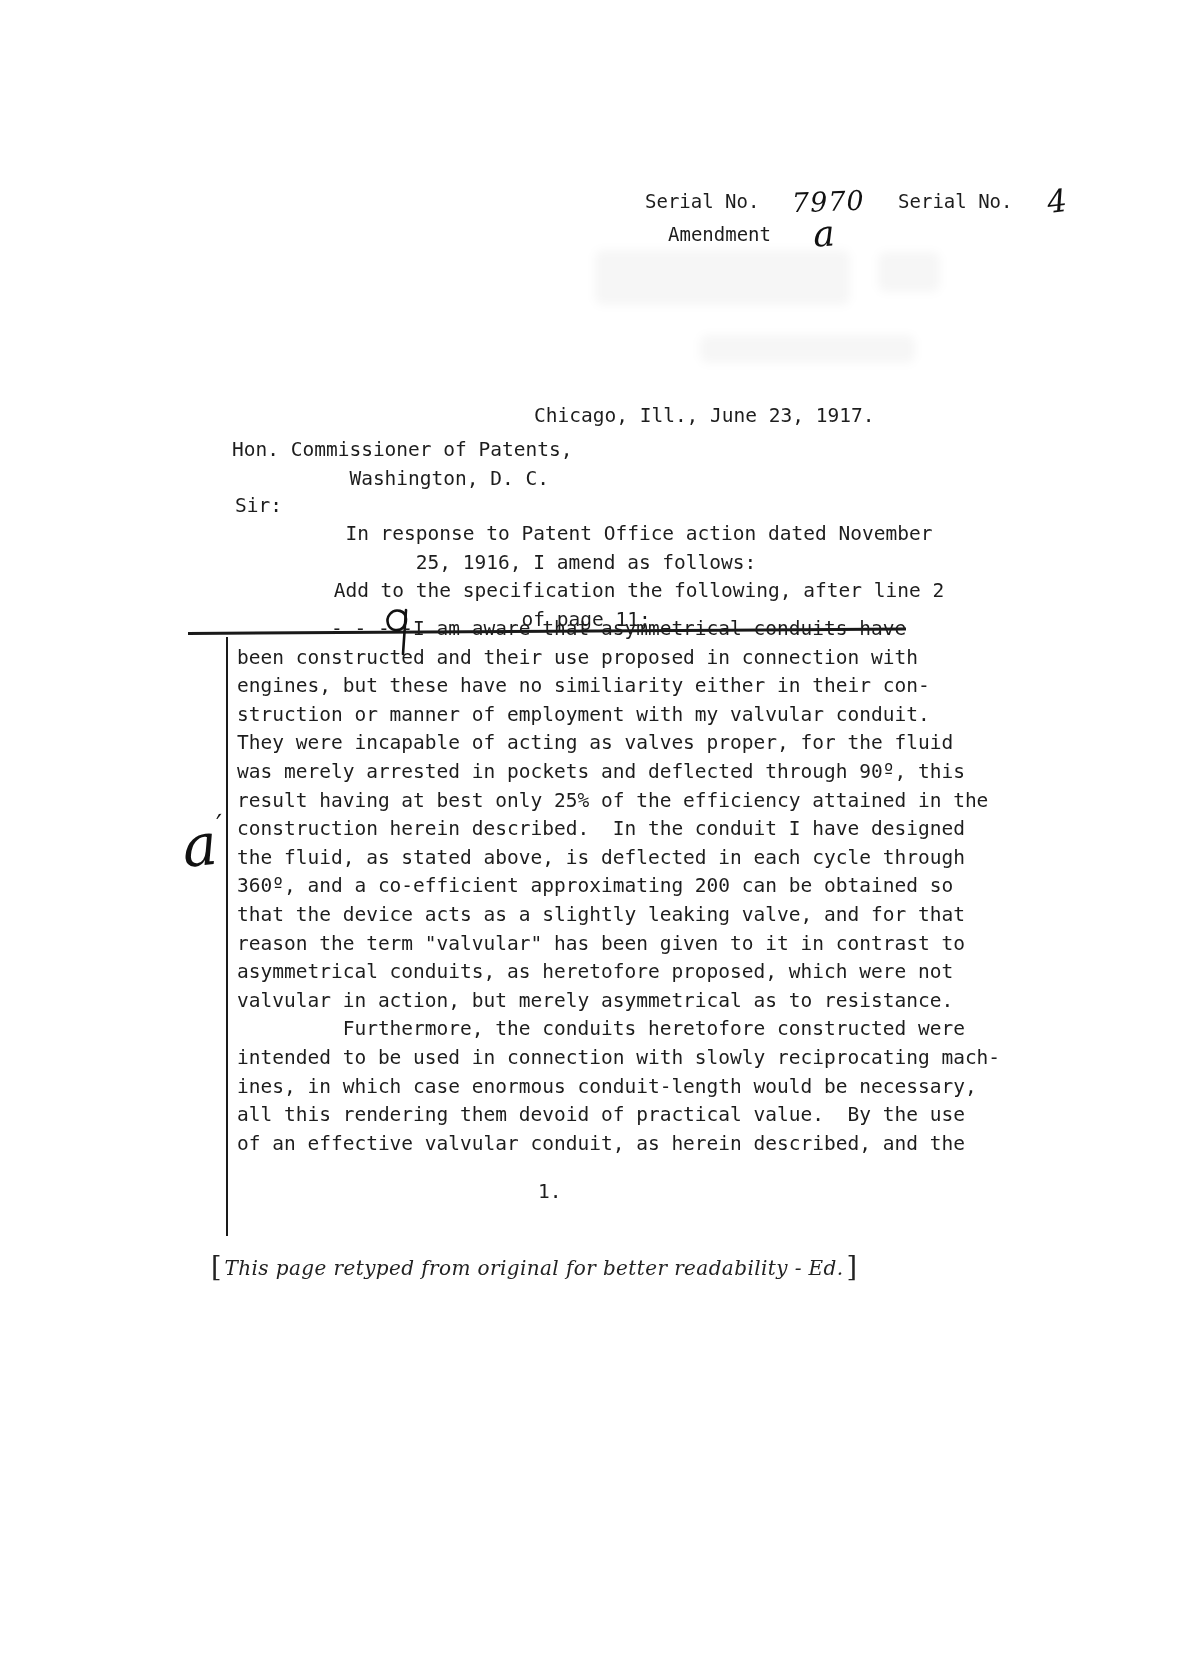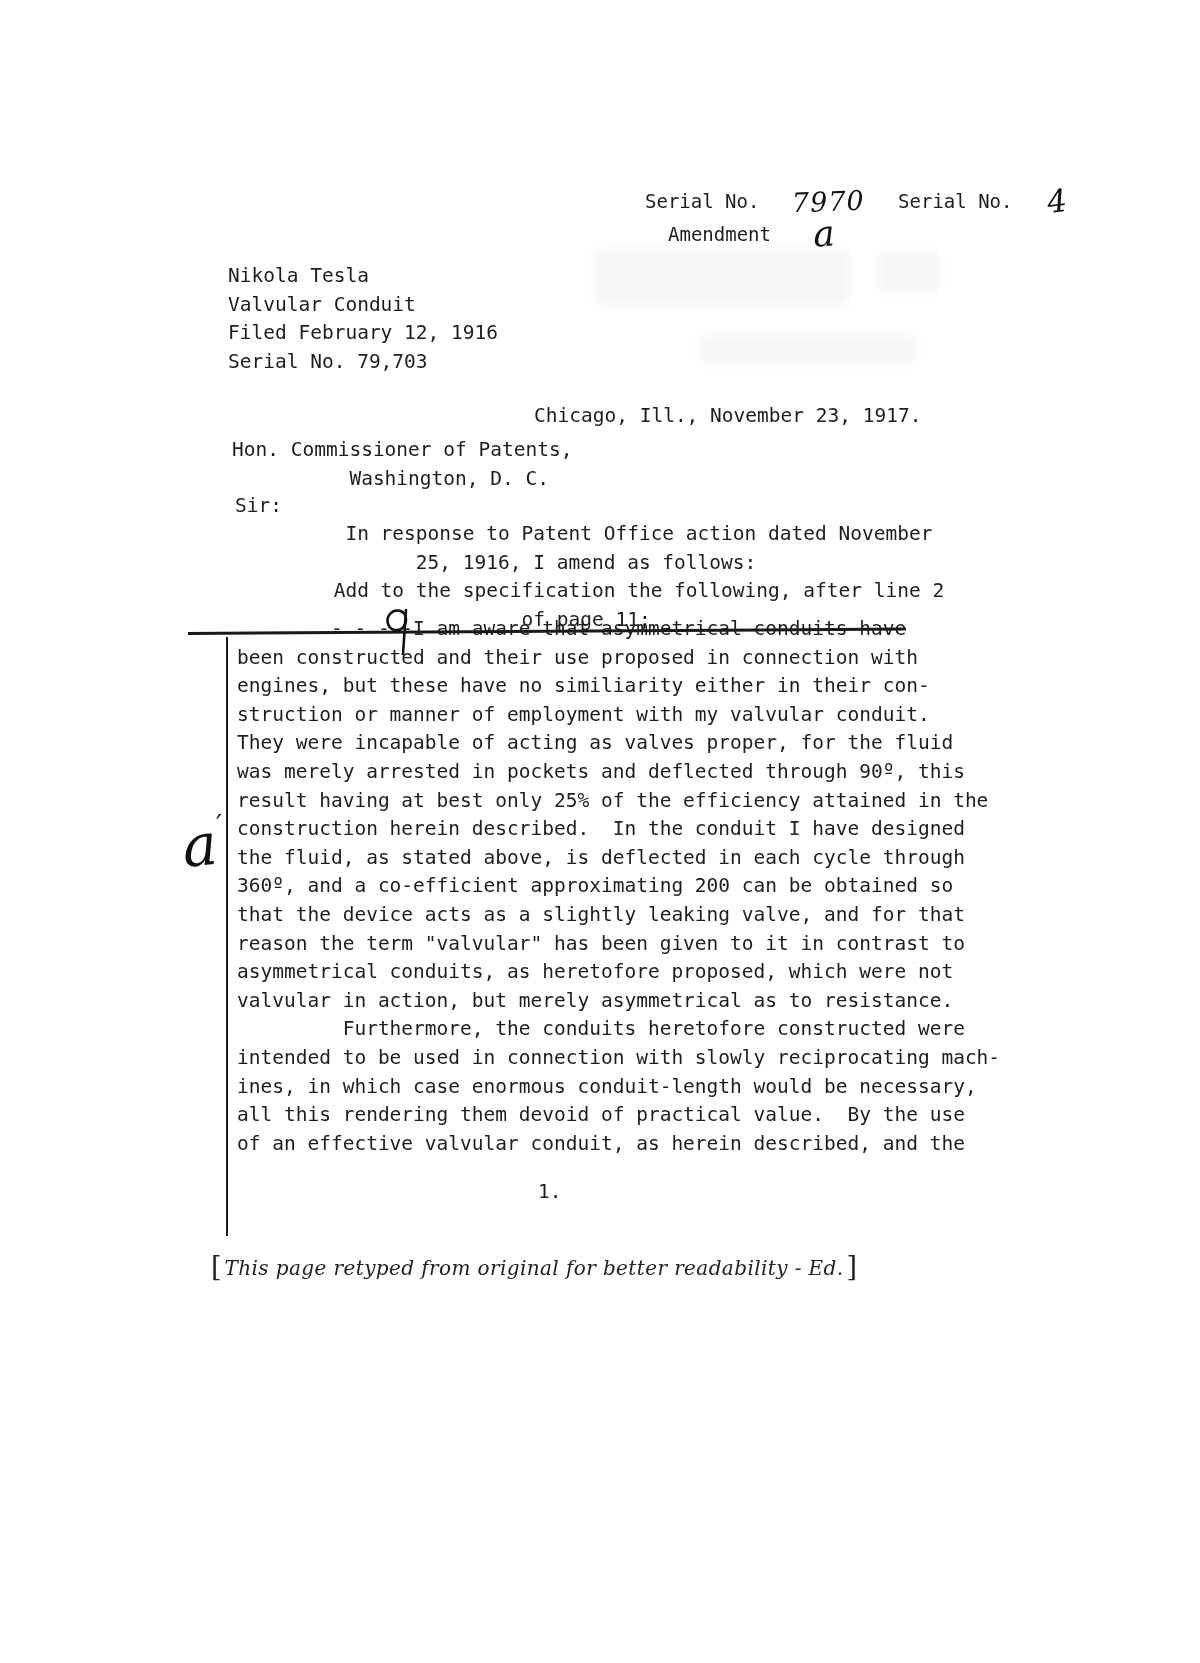--- a/index.html
+++ b/index.html
@@ -54,26 +54,22 @@
       <span class="hand hand-serial">7970</span>
       <span class="mono mono-sm">Serial No.</span>
       <span class="hand hand-paper">4</span>
   </div>
 
   <div class="abs hdr-line" style="left:668px; top:213px;">
     <span class="mono mono-sm">Amendment</span>
       <span class="hand hand-amend">a</span>
   </div>
 
-  <div class="abs mono" style="left:228px; top:262px;">Nikola Tesla
-Valvular Conduit
-Filed February 12, 1916
-Serial No. 79,703</div>
 
-  <div class="abs mono" style="left:534px; top:402px;">Chicago, Ill., November 23, 1917.</div>
+  <div class="abs mono" style="left:534px; top:402px;">Chicago, Ill., June 23, 1917.</div>
 
   <div class="abs mono" style="left:232px; top:436px;">Hon. Commissioner of Patents,
           Washington, D. C.</div>
 
   <div class="abs mono" style="left:235px; top:492px;">Sir:</div>
 
   <div class="abs mono" style="left:228px; top:520px;text-align:center;">         In response to Patent Office action dated November
 25, 1916, I amend as follows:
          Add to the specification the following, after line 2
 of page 11;</div>

